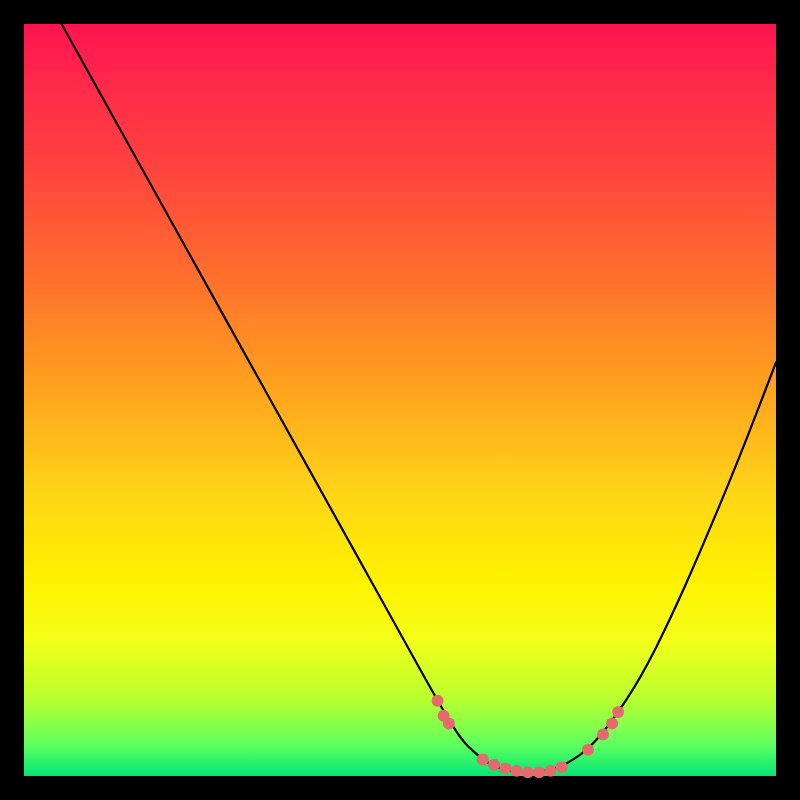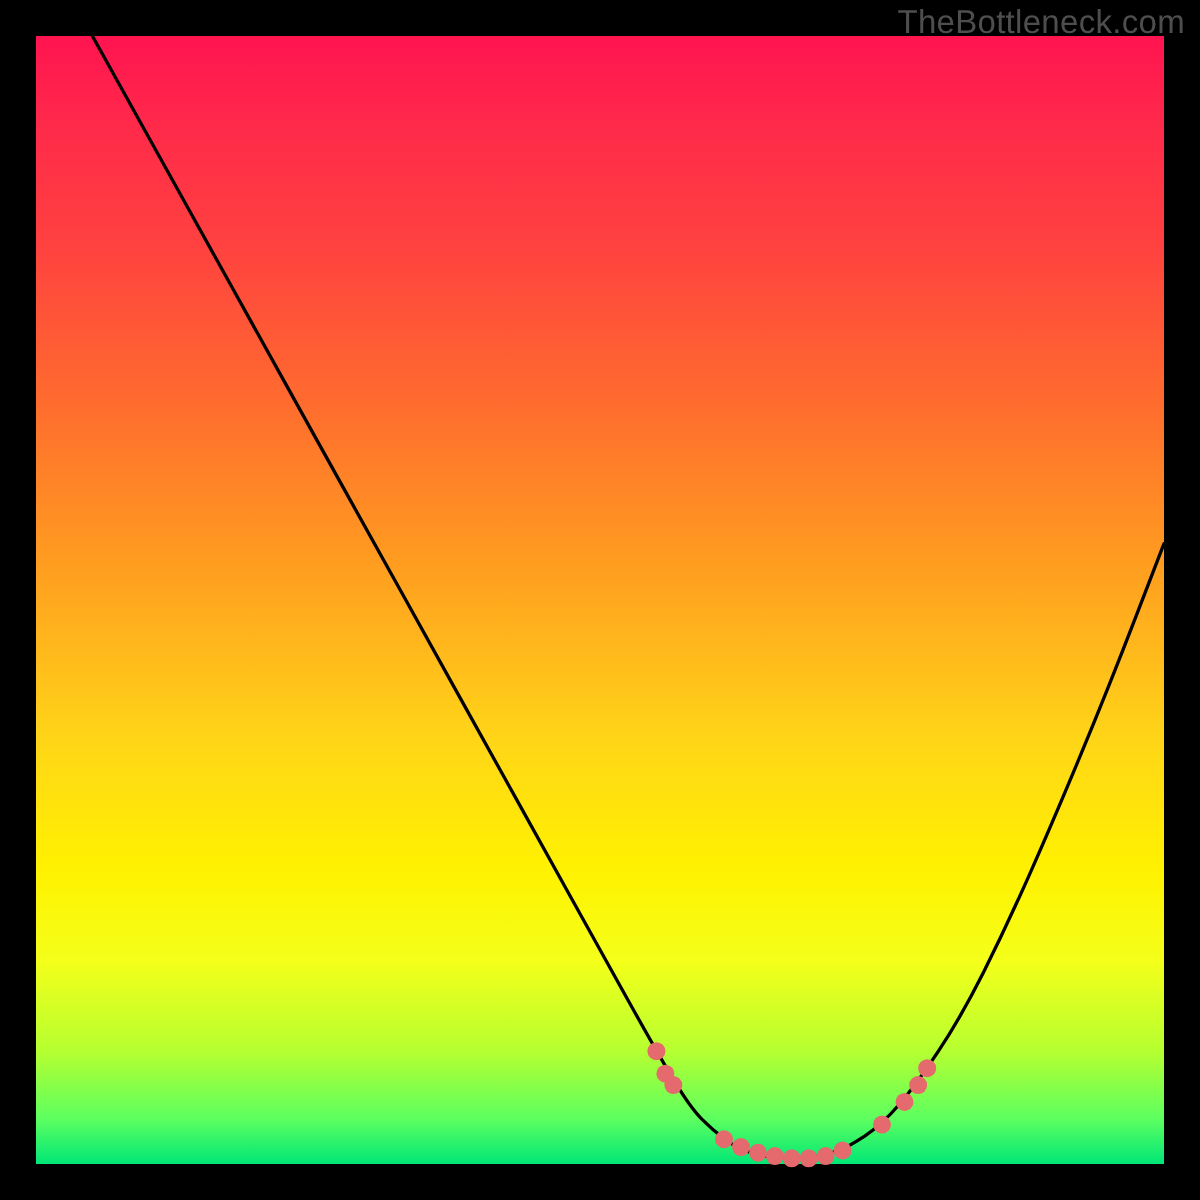--- a/index.html
+++ b/index.html
@@ -84,15 +84,14 @@
           <circle cx="537.7" cy="743.0" r="6" fill="#e46a6e"></circle>
           <circle cx="564.0" cy="725.7" r="6" fill="#e46a6e"></circle>
           <circle cx="579.0" cy="710.6" r="6" fill="#e46a6e"></circle>
           <circle cx="588.1" cy="699.4" r="6" fill="#e46a6e"></circle>
           <circle cx="594.1" cy="688.1" r="6" fill="#e46a6e"></circle>
         </g>
     </svg>
 
   </div>
 
-  <div class="watermark">TheBottleneck.com</div>
 
 </div>
 
 </body></html>

